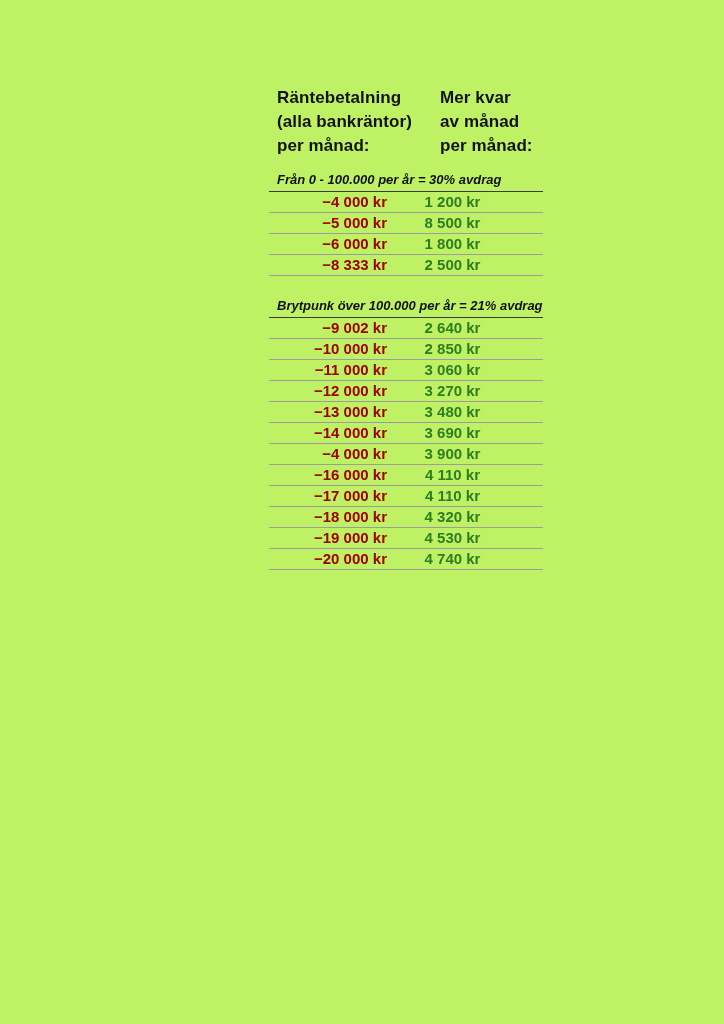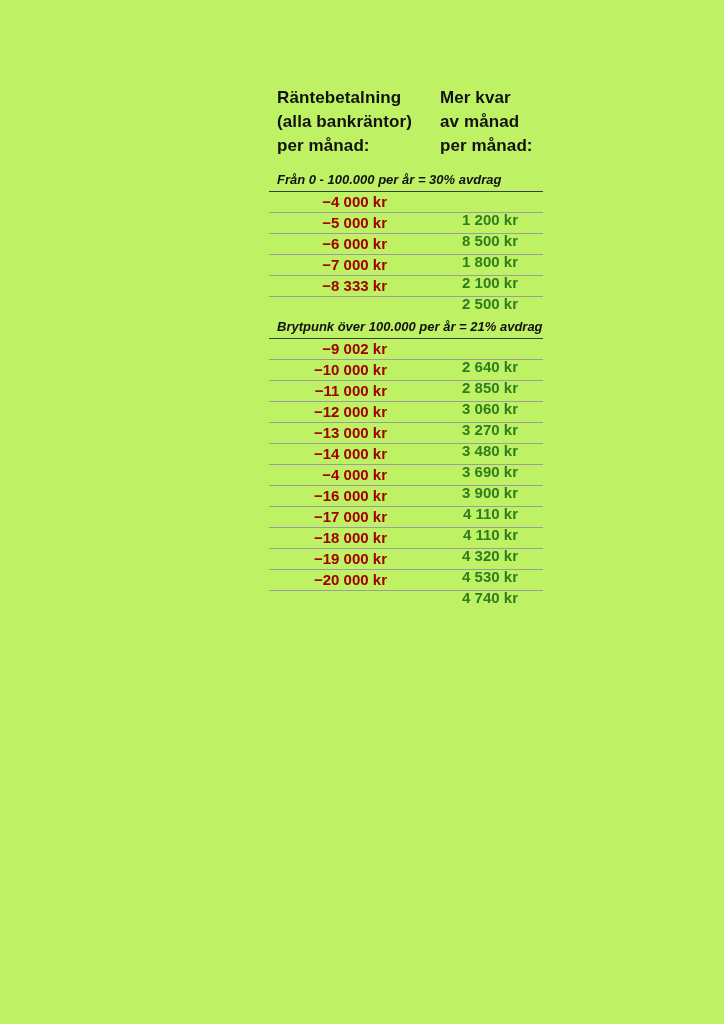--- a/index.html
+++ b/index.html
@@ -63,24 +63,23 @@
     font-size: 15px;
     white-space: nowrap;
   }
   .cell.payment {
     width: 118px;
     text-align: right;
     color: var(--negative, #a00000);
   }
   .cell.remaining {
     flex: 1;
-    text-align: right;
+    text-align: center;
     padding-right: 25px;
     color: var(--positive, #2e7d1f);
-    margin-top: 18px;
   }
 </style>
 </head>
 <body>
 
 <div class="page">
   <div class="table-wrap">
 
     <div class="col-headers">
       <div class="col-header-1">
@@ -102,24 +101,20 @@
             <span class="cell payment">−4 000 kr</span>
             <span class="cell remaining">1 200 kr</span>
           </div>
           <div class="row">
             <span class="cell payment">−5 000 kr</span>
             <span class="cell remaining">8 500 kr</span>
           </div>
           <div class="row">
             <span class="cell payment">−6 000 kr</span>
             <span class="cell remaining">1 800 kr</span>
-          </div>
-          <div class="row">
-            <span class="cell payment">−7 000 kr</span>
-            <span class="cell remaining">2 100 kr</span>
           </div>
           <div class="row">
             <span class="cell payment">−8 333 kr</span>
             <span class="cell remaining">2 500 kr</span>
           </div>
         </div>
     </section>
 
     <section class="tier tier-2">
       <div class="tier-title">Brytpunk över 100.000 per år = 21% avdrag</div>

